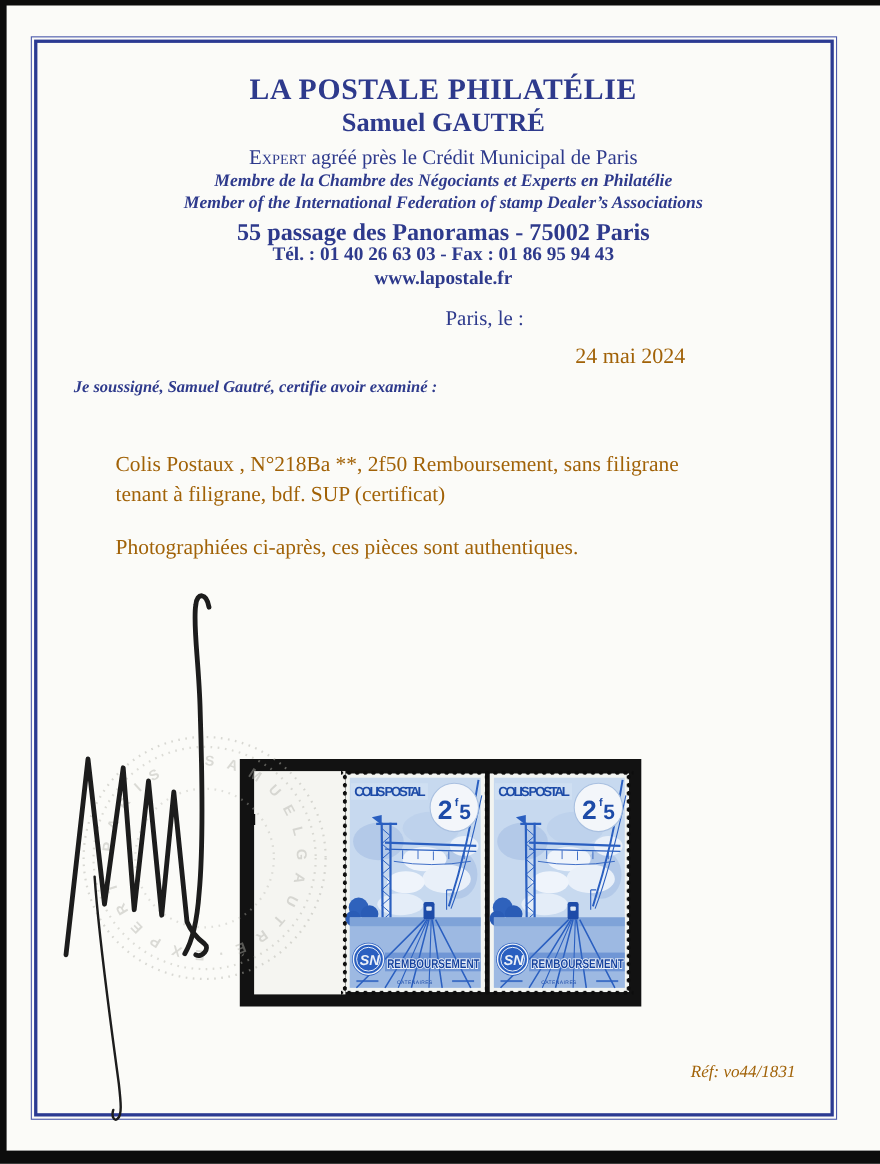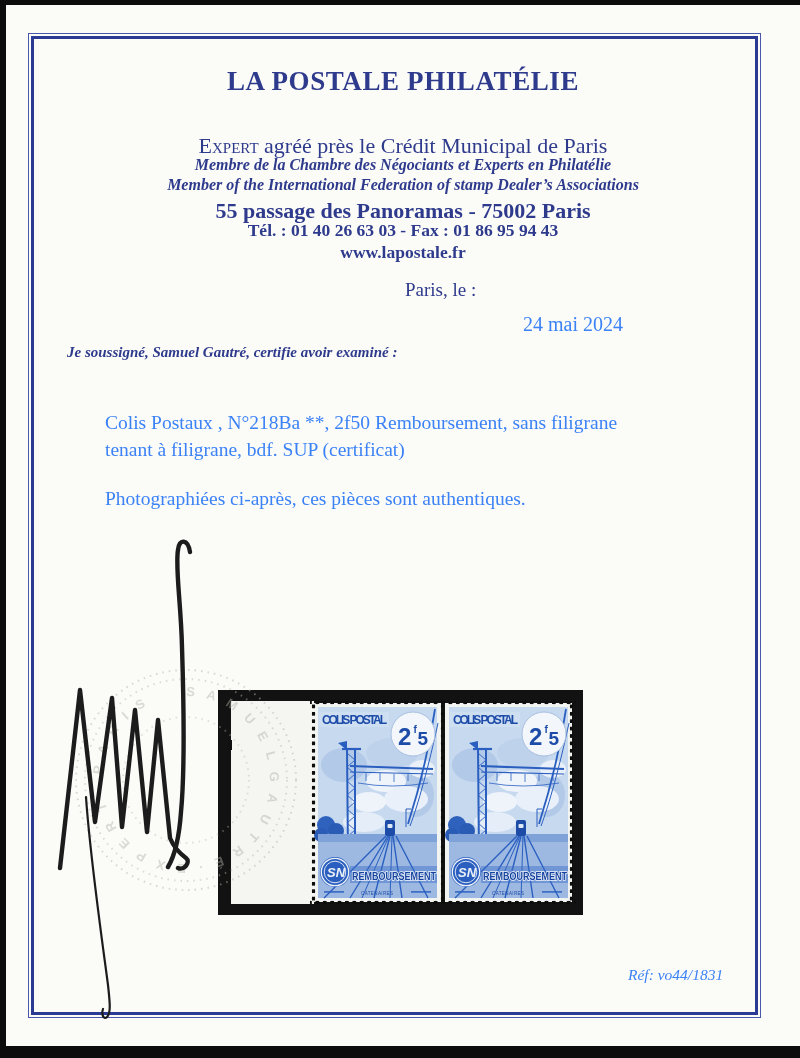--- a/index.html
+++ b/index.html
@@ -13,27 +13,27 @@
     background:#fbfbf8;
     padding-left:12px;
   }
   
   .bline{
     position:absolute;left:22px;top:28px;width:731px;height:983px;
     border:1px solid #4a58ab;
   }
   .bline-inner{position:absolute;inset:2px;border:3px solid #2b3a92;}
 
-  .txt{position:absolute;white-space:nowrap;color:#3b82f6;}
+  .txt{position:absolute;white-space:nowrap;color:#a16207;}
   .blue{color:#2e3a8c;}
   .ctr{left:0;width:100%;text-align:center;}
 
   .l-title {top:61px;font-size:27px;font-weight:bold;letter-spacing:.6px;}
   .l-name  {top:94px;font-size:24px;font-weight:bold;}
-  .l-expert{top:128px;font-size:22px;}
+  .l-expert{top:128px;font-size:19px;}
   .l-expert .sc{font-variant:small-caps;}
   .l-mfr   {top:151px;font-size:16px;font-style:italic;font-weight:bold;}
   .l-men   {top:171px;font-size:16px;font-style:italic;font-weight:bold;}
   .l-addr  {top:193px;font-size:22px;font-weight:bold;}
   .l-tel   {top:215px;font-size:17.5px;font-weight:bold;}
   .l-www   {top:237px;font-size:17.5px;font-weight:bold;}
   .l-paris {top:274px;left:399px;font-size:19px;}
   .l-date  {top:308px;left:517px;font-size:20px;}
   .l-attest{top:339px;left:61px;font-size:15px;font-weight:bold;font-style:italic;}
   .l-d1    {top:407px;left:99px;font-size:19.5px;}
@@ -71,20 +71,21 @@
 </head>
 <body>
 
 <div class="page">
 
   <div class="bline">
     <div class="bline-inner"></div>
   </div>
 
   <div class="txt blue ctr l-title">LA POSTALE PHILATÉLIE</div>
+  <div class="txt blue ctr l-name">Samuel GAUTRÉ</div>
   <div class="txt blue ctr l-expert"><span class="sc">Expert</span><span> agréé près le Crédit Municipal de Paris</span></div>
   <div class="txt blue ctr l-mfr">Membre de la Chambre des Négociants et Experts en Philatélie</div>
   <div class="txt blue ctr l-men">Member of the International Federation of stamp Dealer’s Associations</div>
   <div class="txt blue ctr l-addr">55 passage des Panoramas - 75002 Paris</div>
   <div class="txt blue ctr l-tel">Tél. : 01 40 26 63 03 - Fax : 01 86 95 94 43</div>
   <div class="txt blue ctr l-www">www.lapostale.fr</div>
 
   <div class="txt blue l-paris">Paris, le :</div>
   <div class="txt l-date">24 mai 2024</div>
   <div class="txt blue l-attest">Je soussigné, Samuel Gautré, certifie avoir examiné :</div>

